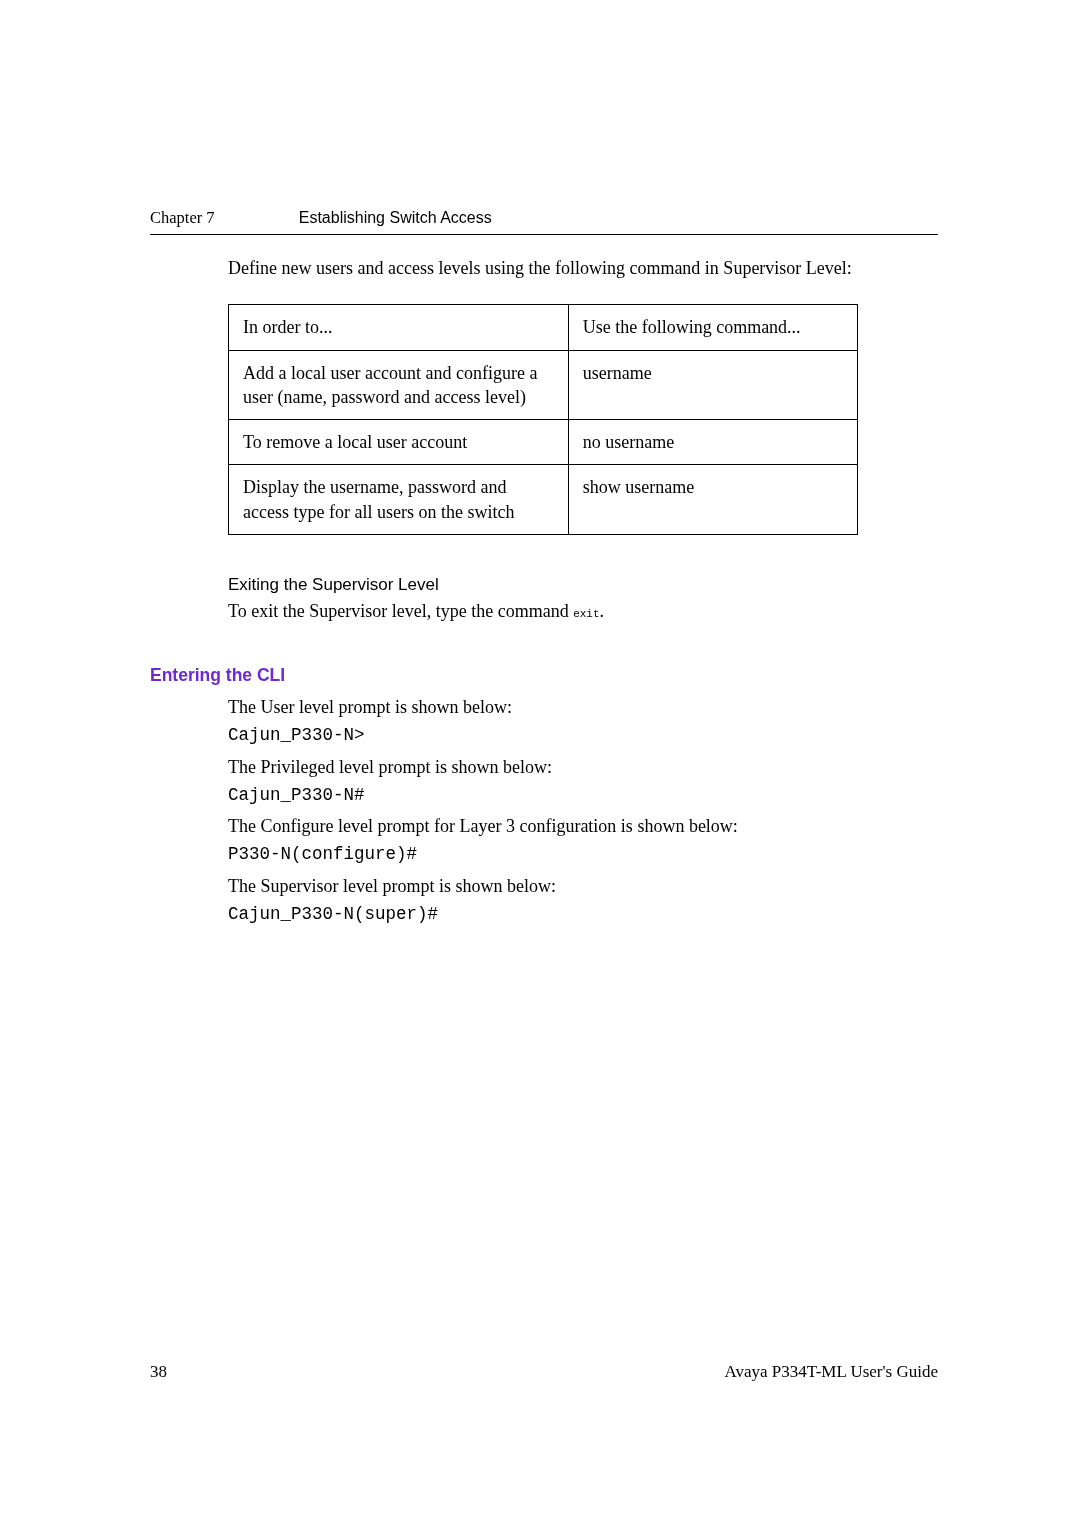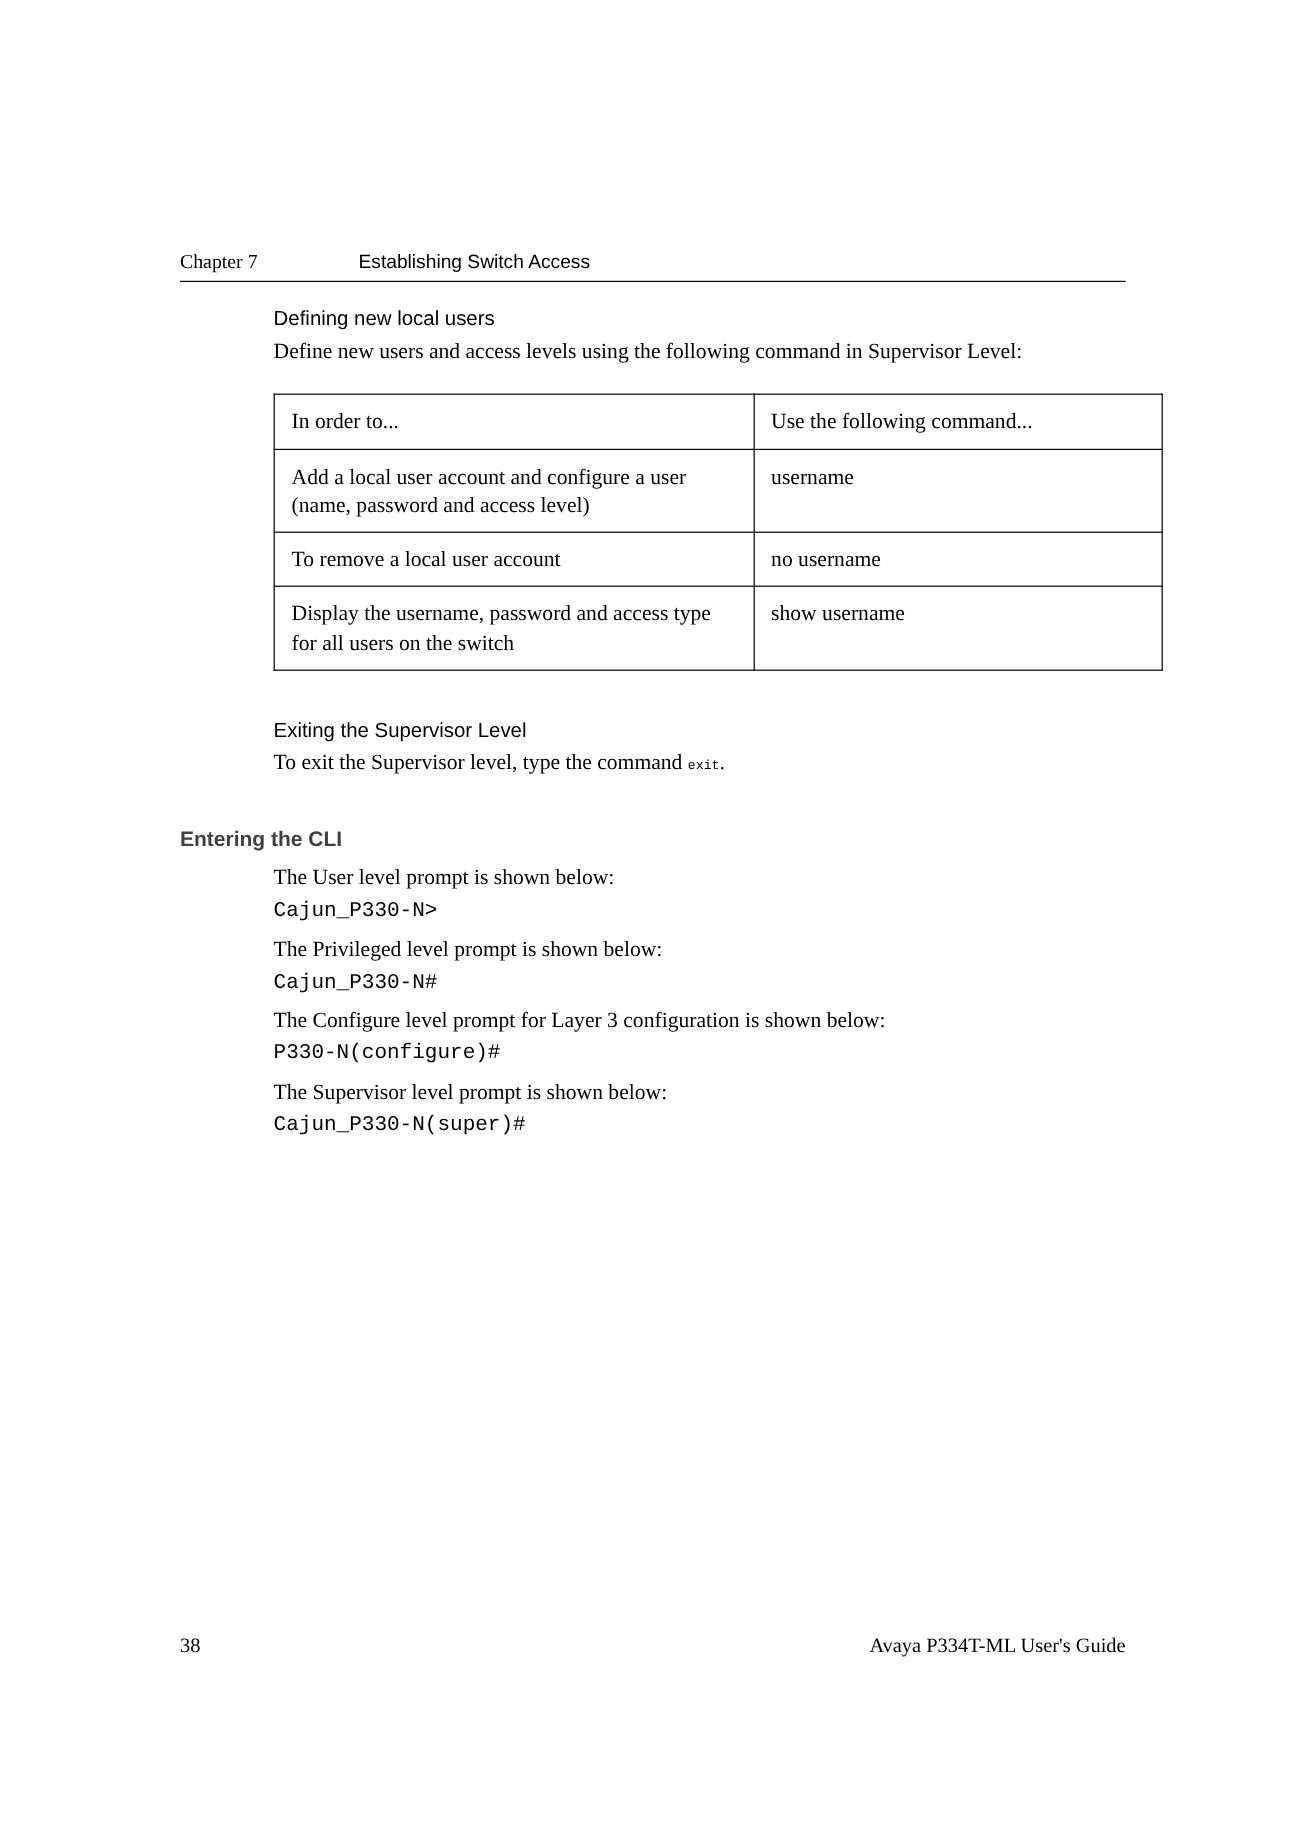--- a/index.html
+++ b/index.html
@@ -56,42 +56,42 @@
       line-height: 1.35;
       color: #000;
       margin-left: 78px;
       margin-bottom: 8px;
     }
     .command-table {
       margin-left: 78px;
       margin-top: 24px;
       margin-bottom: 40px;
       border-collapse: collapse;
-      width: 741px;
+      width: 630px;
     }
     .command-table th,
     .command-table td {
       border: 1px solid #000;
       padding: 10px 14px;
       text-align: left;
       vertical-align: top;
       font-family: Georgia, 'Times New Roman', serif;
       font-size: 18px;
       font-weight: normal;
       line-height: 1.35;
     }
     .command-table th:first-child,
     .command-table td:first-child {
       width: 54%;
     }
     .section-heading {
       font-family: Arial, Helvetica, sans-serif;
       font-weight: bold;
       font-size: 17.5px;
-      color: #404040;
+      color: #6d28d9;
       margin-top: 42px;
       margin-bottom: 8px;
     }
     .mono {
       font-family: 'Courier New', Courier, monospace;
       font-size: 17.5px;
       color: #000;
       margin-left: 78px;
       margin-top: 2px;
       margin-bottom: 6px;
@@ -132,21 +132,20 @@
 <body>
 
 <div class="page-header">
   <span class="chapter-label">Chapter 7</span>
   <span class="chapter-title">Establishing Switch Access</span>
 </div>
 <div class="header-line"></div>
 
 <div class="content">
 
-  <div class="subsection-heading">Defining new local users</div>
   <div class="body-text">Define new users and access levels using the following command in Supervisor Level:</div>
 
   <table class="command-table">
     <thead>
       <tr>
         <th>In order to...</th>
         <th>Use the following command...</th>
       </tr>
     </thead>
     <tbody>

